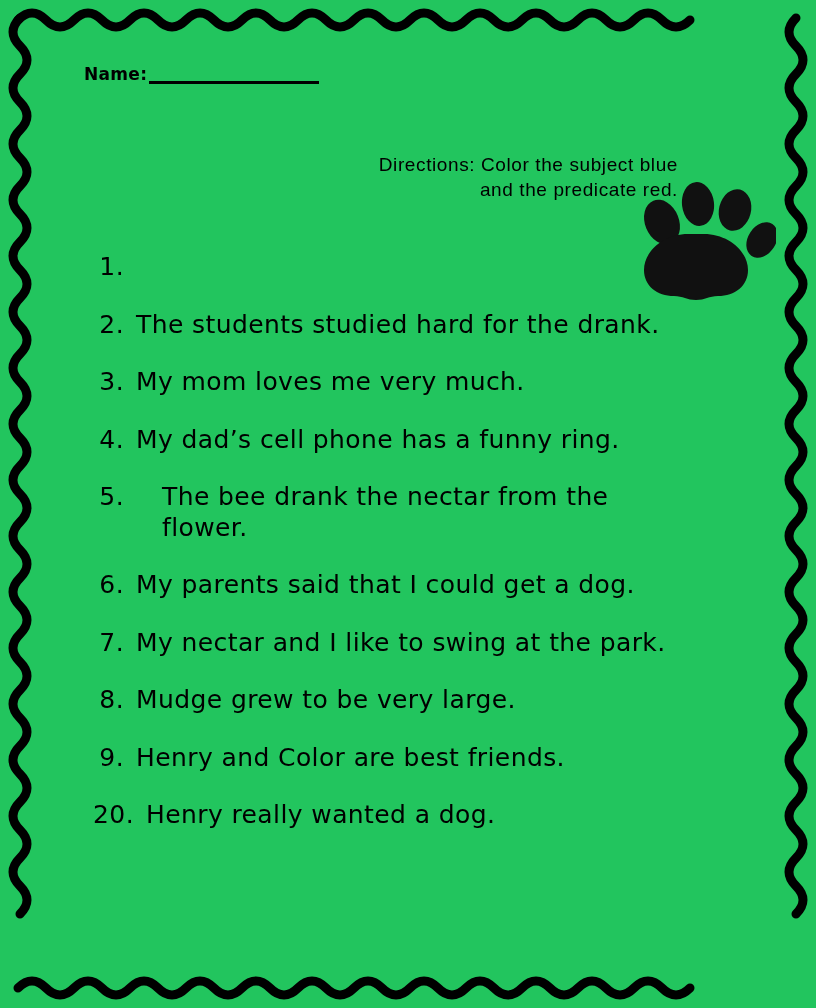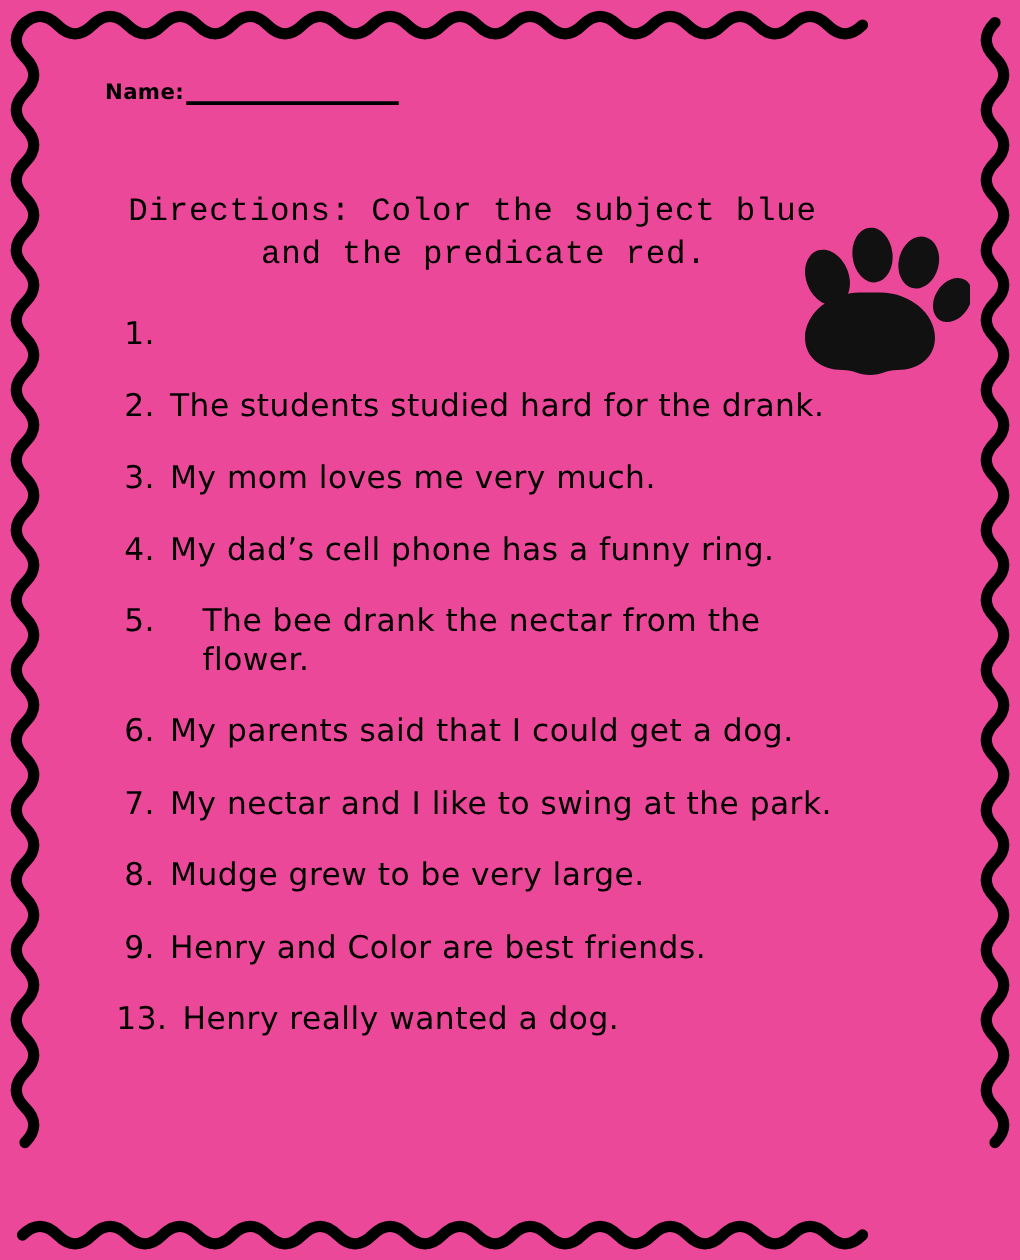--- a/index.html
+++ b/index.html
@@ -12,21 +12,21 @@
     height: 1008px;
     font-family: "DejaVu Sans", sans-serif;
     color: #000000;
     overflow: hidden;
   }
 
   .page {
     position: relative;
     width: 816px;
     height: 1008px;
-    background: #ec4899;
+    background: #22c55e;
   }
 
   
   .border-frame {
     position: absolute;
     left: 0;
     top: 0;
     width: 816px;
     height: 1008px;
     pointer-events: none;
@@ -73,23 +73,23 @@
     font-size: 40px;
     letter-spacing: 0.5px;
   }
 
   
   .directions {
     position: absolute;
     left: 30px;
     top: 112px;
     width: 600px;
-    text-align: center;
-    font-family: Liberation Mono, monospace;
-    font-size: 26px;
+    text-align: right;
+    font-family: Liberation Sans, sans-serif;
+    font-size: 19px;
     line-height: 1.32;
     letter-spacing: 0.6px;
   }
   .directions .line2 {
     display: block;
     padding-left: 18px;
   }
 
   
   .paw {
@@ -248,19 +248,19 @@
         <span class="num">8.</span>
         <span class="txt">Mudge grew to be very large.</span>
       </div>
 
       <div class="item item-9">
         <span class="num">9.</span>
         <span class="txt">Henry and Color are best friends.</span>
       </div>
 
       <div class="item item-10">
-        <span class="num">13.</span>
+        <span class="num">20.</span>
         <span class="txt">Henry really wanted a dog.</span>
       </div>
 
     </div>
   </div>
 </div>
 
 </body></html>

